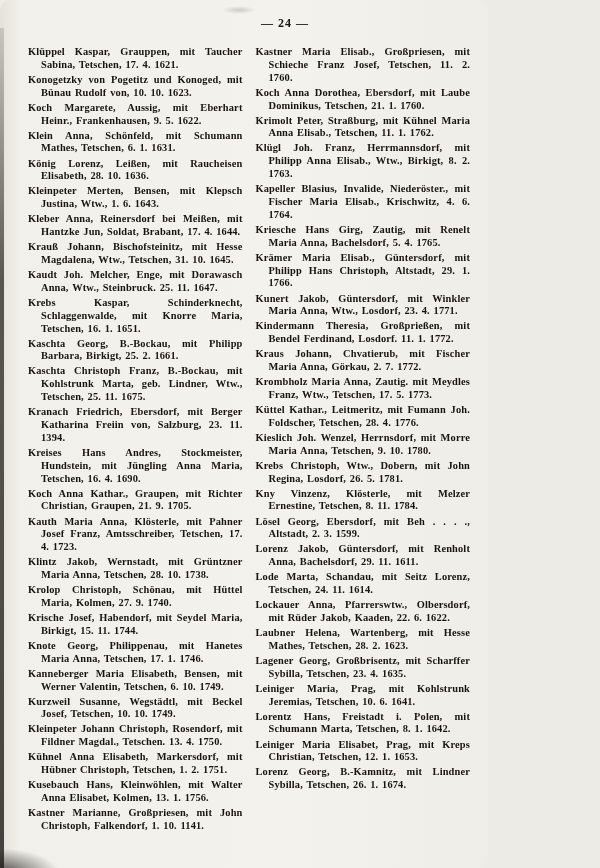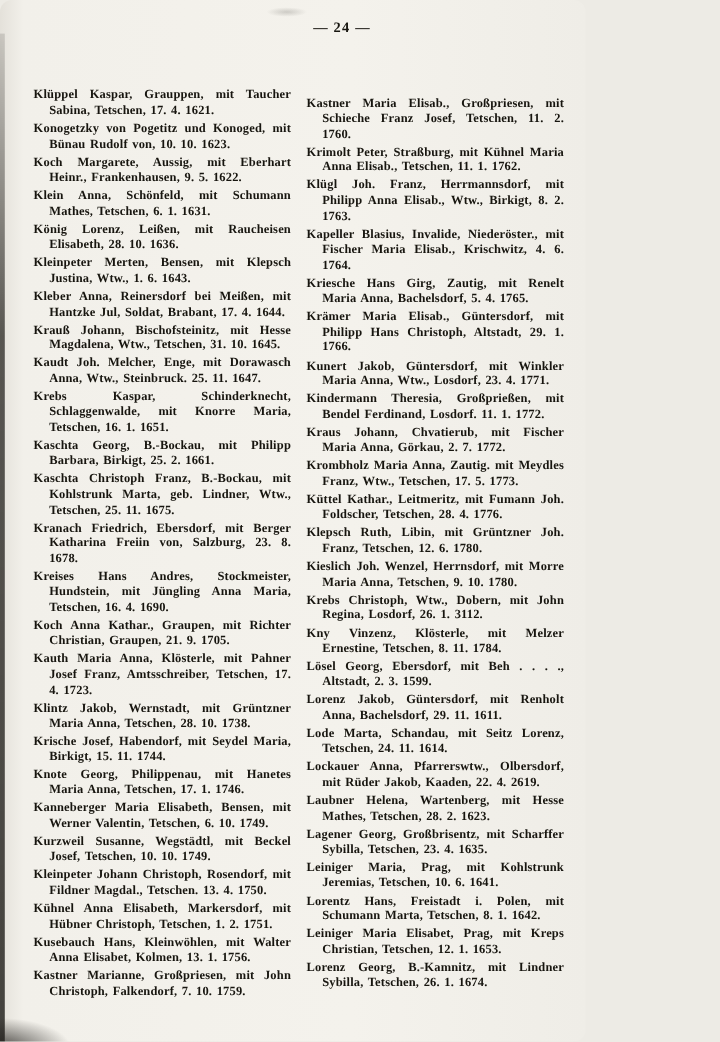--- a/index.html
+++ b/index.html
@@ -26,21 +26,21 @@
   .scan-smudge-top {
     position:absolute; left:222px; top:6px; width:34px; height:8px;
     background:radial-gradient(ellipse, rgba(90,88,82,.25), rgba(90,88,82,0) 70%);
   }
   .page-number {
     position:absolute; top:16px; left:0; width:570px;
     text-align:center; font-weight:bold; font-size:12px; letter-spacing:1px;
   }
   .columns {
     position:absolute; top:46px; left:28px; right:18px; bottom:4px;
-    display:flex; gap:13px;align-items:center;
+    display:flex; gap:13px;
   }
   .col { flex:1 1 0; min-width:0; }
   .entry {
     margin:0 0 2.2px 0;
     padding-left:13px; text-indent:-13px;
     text-align:justify;
     font-weight:bold;
     font-size:10.4px; line-height:12.85px;
     letter-spacing:.15px;
     word-spacing:1px;
@@ -58,60 +58,61 @@
   <div class="page-number">—  24  —</div>
 
   <div class="columns">
     <div class="col">
         <p class="entry">Klüppel Kaspar, Grauppen, mit Taucher Sabina, Tetschen, 17. 4. 1621.</p>
         <p class="entry">Konogetzky von Pogetitz und Konoged, mit Bünau Rudolf von, 10. 10. 1623.</p>
         <p class="entry">Koch Margarete, Aussig, mit Eberhart Heinr., Frankenhausen, 9. 5. 1622.</p>
         <p class="entry">Klein Anna, Schönfeld, mit Schumann Mathes, Tetschen, 6. 1. 1631.</p>
         <p class="entry">König Lorenz, Leißen, mit Raucheisen Elisabeth, 28. 10. 1636.</p>
         <p class="entry">Kleinpeter Merten, Bensen, mit Klepsch Justina, Wtw., 1. 6. 1643.</p>
-        <p class="entry">Kleber Anna, Reinersdorf bei Meißen, mit Hantzke Jul, Soldat, Brabant, 17. 4. 1644.</p>
+        <p class="entry">Kleber Anna, Reinersdorf bei Meißen, mit Hantzke Jun, Soldat, Brabant, 17. 4. 1644.</p>
         <p class="entry">Krauß Johann, Bischofsteinitz, mit Hesse Magdalena, Wtw., Tetschen, 31. 10. 1645.</p>
         <p class="entry">Kaudt Joh. Melcher, Enge, mit Dorawasch Anna, Wtw., Steinbruck. 25. 11. 1647.</p>
         <p class="entry">Krebs Kaspar, Schinderknecht, Schlaggenwalde, mit Knorre Maria, Tetschen, 16. 1. 1651.</p>
         <p class="entry">Kaschta Georg, B.-Bockau, mit Philipp Barbara, Birkigt, 25. 2. 1661.</p>
         <p class="entry">Kaschta Christoph Franz, B.-Bockau, mit Kohlstrunk Marta, geb. Lindner, Wtw., Tetschen, 25. 11. 1675.</p>
-        <p class="entry">Kranach Friedrich, Ebersdorf, mit Berger Katharina Freiin von, Salzburg, 23. 8. 1678.</p>
+        <p class="entry">Kranach Friedrich, Ebersdorf, mit Berger Katharina Freiin von, Salzburg, 23. 11. 1394.</p>
         <p class="entry">Kreises Hans Andres, Stockmeister, Hundstein, mit Jüngling Anna Maria, Tetschen, 16. 4. 1690.</p>
         <p class="entry">Koch Anna Kathar., Graupen, mit Richter Christian, Graupen, 21. 9. 1705.</p>
         <p class="entry">Kauth Maria Anna, Klösterle, mit Pahner Josef Franz, Amtsschreiber, Tetschen, 17. 4. 1723.</p>
         <p class="entry">Klintz Jakob, Wernstadt, mit Grüntzner Maria Anna, Tetschen, 28. 10. 1738.</p>
+        <p class="entry">Krolop Christoph, Schönau, mit Hüttel Maria, Kolmen, 27. 9. 1740.</p>
         <p class="entry">Krische Josef, Habendorf, mit Seydel Maria, Birkigt, 15. 11. 1744.</p>
         <p class="entry">Knote Georg, Philippenau, mit Hanetes Maria Anna, Tetschen, 17. 1. 1746.</p>
         <p class="entry">Kanneberger Maria Elisabeth, Bensen, mit Werner Valentin, Tetschen, 6. 10. 1749.</p>
         <p class="entry">Kurzweil Susanne, Wegstädtl, mit Beckel Josef, Tetschen, 10. 10. 1749.</p>
         <p class="entry">Kleinpeter Johann Christoph, Rosendorf, mit Fildner Magdal., Tetschen. 13. 4. 1750.</p>
         <p class="entry">Kühnel Anna Elisabeth, Markersdorf, mit Hübner Christoph, Tetschen, 1. 2. 1751.</p>
         <p class="entry">Kusebauch Hans, Kleinwöhlen, mit Walter Anna Elisabet, Kolmen, 13. 1. 1756.</p>
-        <p class="entry">Kastner Marianne, Großpriesen, mit John Christoph, Falkendorf, 7. 10. 1759.</p>
+        <p class="entry">Kastner Marianne, Großpriesen, mit John Christoph, Falkendorf, 1. 10. 1141.</p>
       </div>
     <div class="col">
         <p class="entry">Kastner Maria Elisab., Großpriesen, mit Schieche Franz Josef, Tetschen, 11. 2. 1760.</p>
+        <p class="entry">Koch Anna Dorothea, Ebersdorf, mit Laube Dominikus, Tetschen, 21. 1. 1760.</p>
         <p class="entry">Krimolt Peter, Straßburg, mit Kühnel Maria Anna Elisab., Tetschen, 11. 1. 1762.</p>
         <p class="entry">Klügl Joh. Franz, Herrmannsdorf, mit Philipp Anna Elisab., Wtw., Birkigt, 8. 2. 1763.</p>
         <p class="entry">Kapeller Blasius, Invalide, Niederöster., mit Fischer Maria Elisab., Krischwitz, 4. 6. 1764.</p>
         <p class="entry">Kriesche Hans Girg, Zautig, mit Renelt Maria Anna, Bachelsdorf, 5. 4. 1765.</p>
         <p class="entry">Krämer Maria Elisab., Güntersdorf, mit Philipp Hans Christoph, Altstadt, 29. 1. 1766.</p>
         <p class="entry">Kunert Jakob, Güntersdorf, mit Winkler Maria Anna, Wtw., Losdorf, 23. 4. 1771.</p>
         <p class="entry">Kindermann Theresia, Großprießen, mit Bendel Ferdinand, Losdorf. 11. 1. 1772.</p>
         <p class="entry">Kraus Johann, Chvatierub, mit Fischer Maria Anna, Görkau, 2. 7. 1772.</p>
         <p class="entry">Krombholz Maria Anna, Zautig. mit Meydles Franz, Wtw., Tetschen, 17. 5. 1773.</p>
         <p class="entry">Küttel Kathar., Leitmeritz, mit Fumann Joh. Foldscher, Tetschen, 28. 4. 1776.</p>
-        <p class="entry">Klepsch Ruth, Libin, mit Grüntzner Joh. Franz, Tetschen, 12. 6. 1780.</p>
         <p class="entry">Kieslich Joh. Wenzel, Herrnsdorf, mit Morre Maria Anna, Tetschen, 9. 10. 1780.</p>
-        <p class="entry">Krebs Christoph, Wtw., Dobern, mit John Regina, Losdorf, 26. 1. 3112.</p>
+        <p class="entry">Krebs Christoph, Wtw., Dobern, mit John Regina, Losdorf, 26. 5. 1781.</p>
         <p class="entry">Kny Vinzenz, Klösterle, mit Melzer Ernestine, Tetschen, 8. 11. 1784.</p>
         <p class="entry">Lösel Georg, Ebersdorf, mit Beh . . . ., Altstadt, 2. 3. 1599.</p>
         <p class="entry">Lorenz Jakob, Güntersdorf, mit Renholt Anna, Bachelsdorf, 29. 11. 1611.</p>
         <p class="entry">Lode Marta, Schandau, mit Seitz Lorenz, Tetschen, 24. 11. 1614.</p>
-        <p class="entry">Lockauer Anna, Pfarrerswtw., Olbersdorf, mit Rüder Jakob, Kaaden, 22. 4. 2619.</p>
+        <p class="entry">Lockauer Anna, Pfarrerswtw., Olbersdorf, mit Rüder Jakob, Kaaden, 22. 6. 1622.</p>
         <p class="entry">Laubner Helena, Wartenberg, mit Hesse Mathes, Tetschen, 28. 2. 1623.</p>
         <p class="entry">Lagener Georg, Großbrisentz, mit Scharffer Sybilla, Tetschen, 23. 4. 1635.</p>
         <p class="entry">Leiniger Maria, Prag, mit Kohlstrunk Jeremias, Tetschen, 10. 6. 1641.</p>
         <p class="entry">Lorentz Hans, Freistadt i. Polen, mit Schumann Marta, Tetschen, 8. 1. 1642.</p>
         <p class="entry">Leiniger Maria Elisabet, Prag, mit Kreps Christian, Tetschen, 12. 1. 1653.</p>
         <p class="entry">Lorenz Georg, B.-Kamnitz, mit Lindner Sybilla, Tetschen, 26. 1. 1674.</p>
       </div>
   </div>
 </div>
 

